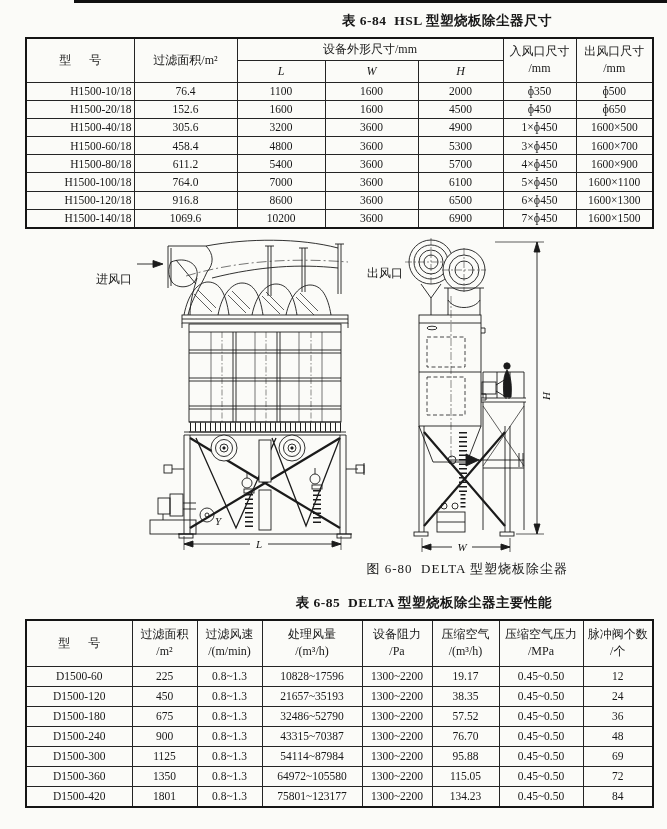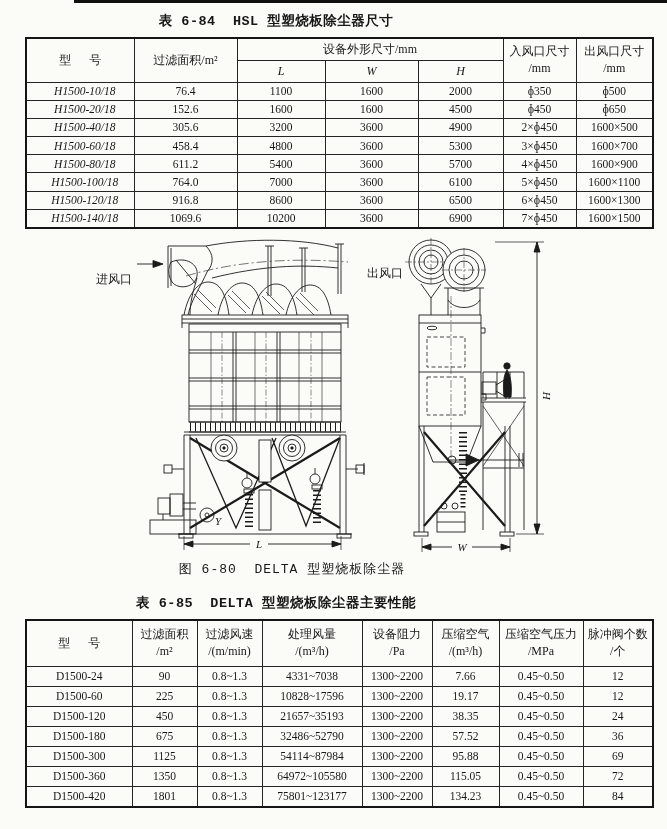--- a/index.html
+++ b/index.html
@@ -3,43 +3,43 @@
 <meta charset="utf-8">
 <style>
   html,body{margin:0;padding:0;}
   body{
     width:667px;height:829px;position:relative;overflow:hidden;
     background:#fbfbf8;color:#171717;
     font-family:"Liberation Serif","DejaVu Serif",serif;
   }
   .scan-bar{position:absolute;left:74px;top:0;width:593px;height:3px;background:#101010;}
   .block-title{
-    position:absolute;left:0;width:552px;text-align:center;
-    font-weight:bold;font-size:13.5px;letter-spacing:.5px;white-space:pre;font-family:Liberation Mono, monospace;
+    position:absolute;left:0;width:552px;text-align:right;
+    font-weight:bold;font-size:13.5px;letter-spacing:.5px;white-space:pre;
   }
   #t1-title{top:12px;}
   #fig-caption{top:560px;font-weight:normal;font-size:13px;letter-spacing:1px;transform:translateX(16px);}
   #t2-title{top:594px;}
   table.data-table{
     position:absolute;border-collapse:collapse;table-layout:fixed;
     border:2px solid #151515;background:transparent;
   }
   #table1{left:25px;top:37px;width:627px;}
   #table2{left:25px;top:619px;width:627px;}
   .data-table th,.data-table td{
     border:1px solid #242424;text-align:center;vertical-align:middle;
     font-weight:normal;padding:0 2px;overflow:hidden;
   }
   .data-table th{font-size:12px;line-height:1.25;}
   .data-table td{font-size:11.5px;}
   #table1 thead tr{height:22px;}
   #table1 tbody td{height:17.2px;text-align:center;}
   #table2 thead tr{height:46px;}
   #table2 tbody td{height:19px;}
-  #table1 tbody td:first-child{text-align:center;padding-left:11px;font-style:italic;}
+  #table1 tbody td:first-child{text-align:right;padding-left:11px;}
   .model-h{white-space:pre;}
   .lwh{font-style:italic;font-size:12.5px;}
   .hline{display:block;line-height:1.4;}
   svg text{font-family:"Liberation Serif","DejaVu Serif",serif;fill:#171717;stroke:none;}
   .dim{font-style:italic;font-size:11px;}
   .cnlab{font-size:12px;}
 </style>
 </head>
 <body>
 
@@ -95,21 +95,21 @@
         <td>4500</td>
         <td>ɸ450</td>
         <td>ɸ650</td>
       </tr>
       <tr>
         <td>H1500-40/18</td>
         <td>305.6</td>
         <td>3200</td>
         <td>3600</td>
         <td>4900</td>
-        <td>2×ɸ450</td>
+        <td>1×ɸ450</td>
         <td>1600×500</td>
       </tr>
       <tr>
         <td>H1500-60/18</td>
         <td>458.4</td>
         <td>4800</td>
         <td>3600</td>
         <td>5300</td>
         <td>3×ɸ450</td>
         <td>1600×700</td>
@@ -367,30 +367,20 @@
         <span class="hline">/MPa</span>
       </th>
       <th>
         <span class="hline">脉冲阀个数</span>
         <span class="hline">/个</span>
       </th>
     </tr>
   </thead>
   <tbody>
       <tr>
-        <td>D1500-24</td>
-        <td>90</td>
-        <td>0.8~1.3</td>
-        <td>4331~7038</td>
-        <td>1300~2200</td>
-        <td>7.66</td>
-        <td>0.45~0.50</td>
-        <td>12</td>
-      </tr>
-      <tr>
         <td>D1500-60</td>
         <td>225</td>
         <td>0.8~1.3</td>
         <td>10828~17596</td>
         <td>1300~2200</td>
         <td>19.17</td>
         <td>0.45~0.50</td>
         <td>12</td>
       </tr>
       <tr>
@@ -407,20 +397,30 @@
         <td>D1500-180</td>
         <td>675</td>
         <td>0.8~1.3</td>
         <td>32486~52790</td>
         <td>1300~2200</td>
         <td>57.52</td>
         <td>0.45~0.50</td>
         <td>36</td>
       </tr>
       <tr>
+        <td>D1500-240</td>
+        <td>900</td>
+        <td>0.8~1.3</td>
+        <td>43315~70387</td>
+        <td>1300~2200</td>
+        <td>76.70</td>
+        <td>0.45~0.50</td>
+        <td>48</td>
+      </tr>
+      <tr>
         <td>D1500-300</td>
         <td>1125</td>
         <td>0.8~1.3</td>
         <td>54114~87984</td>
         <td>1300~2200</td>
         <td>95.88</td>
         <td>0.45~0.50</td>
         <td>69</td>
       </tr>
       <tr>

